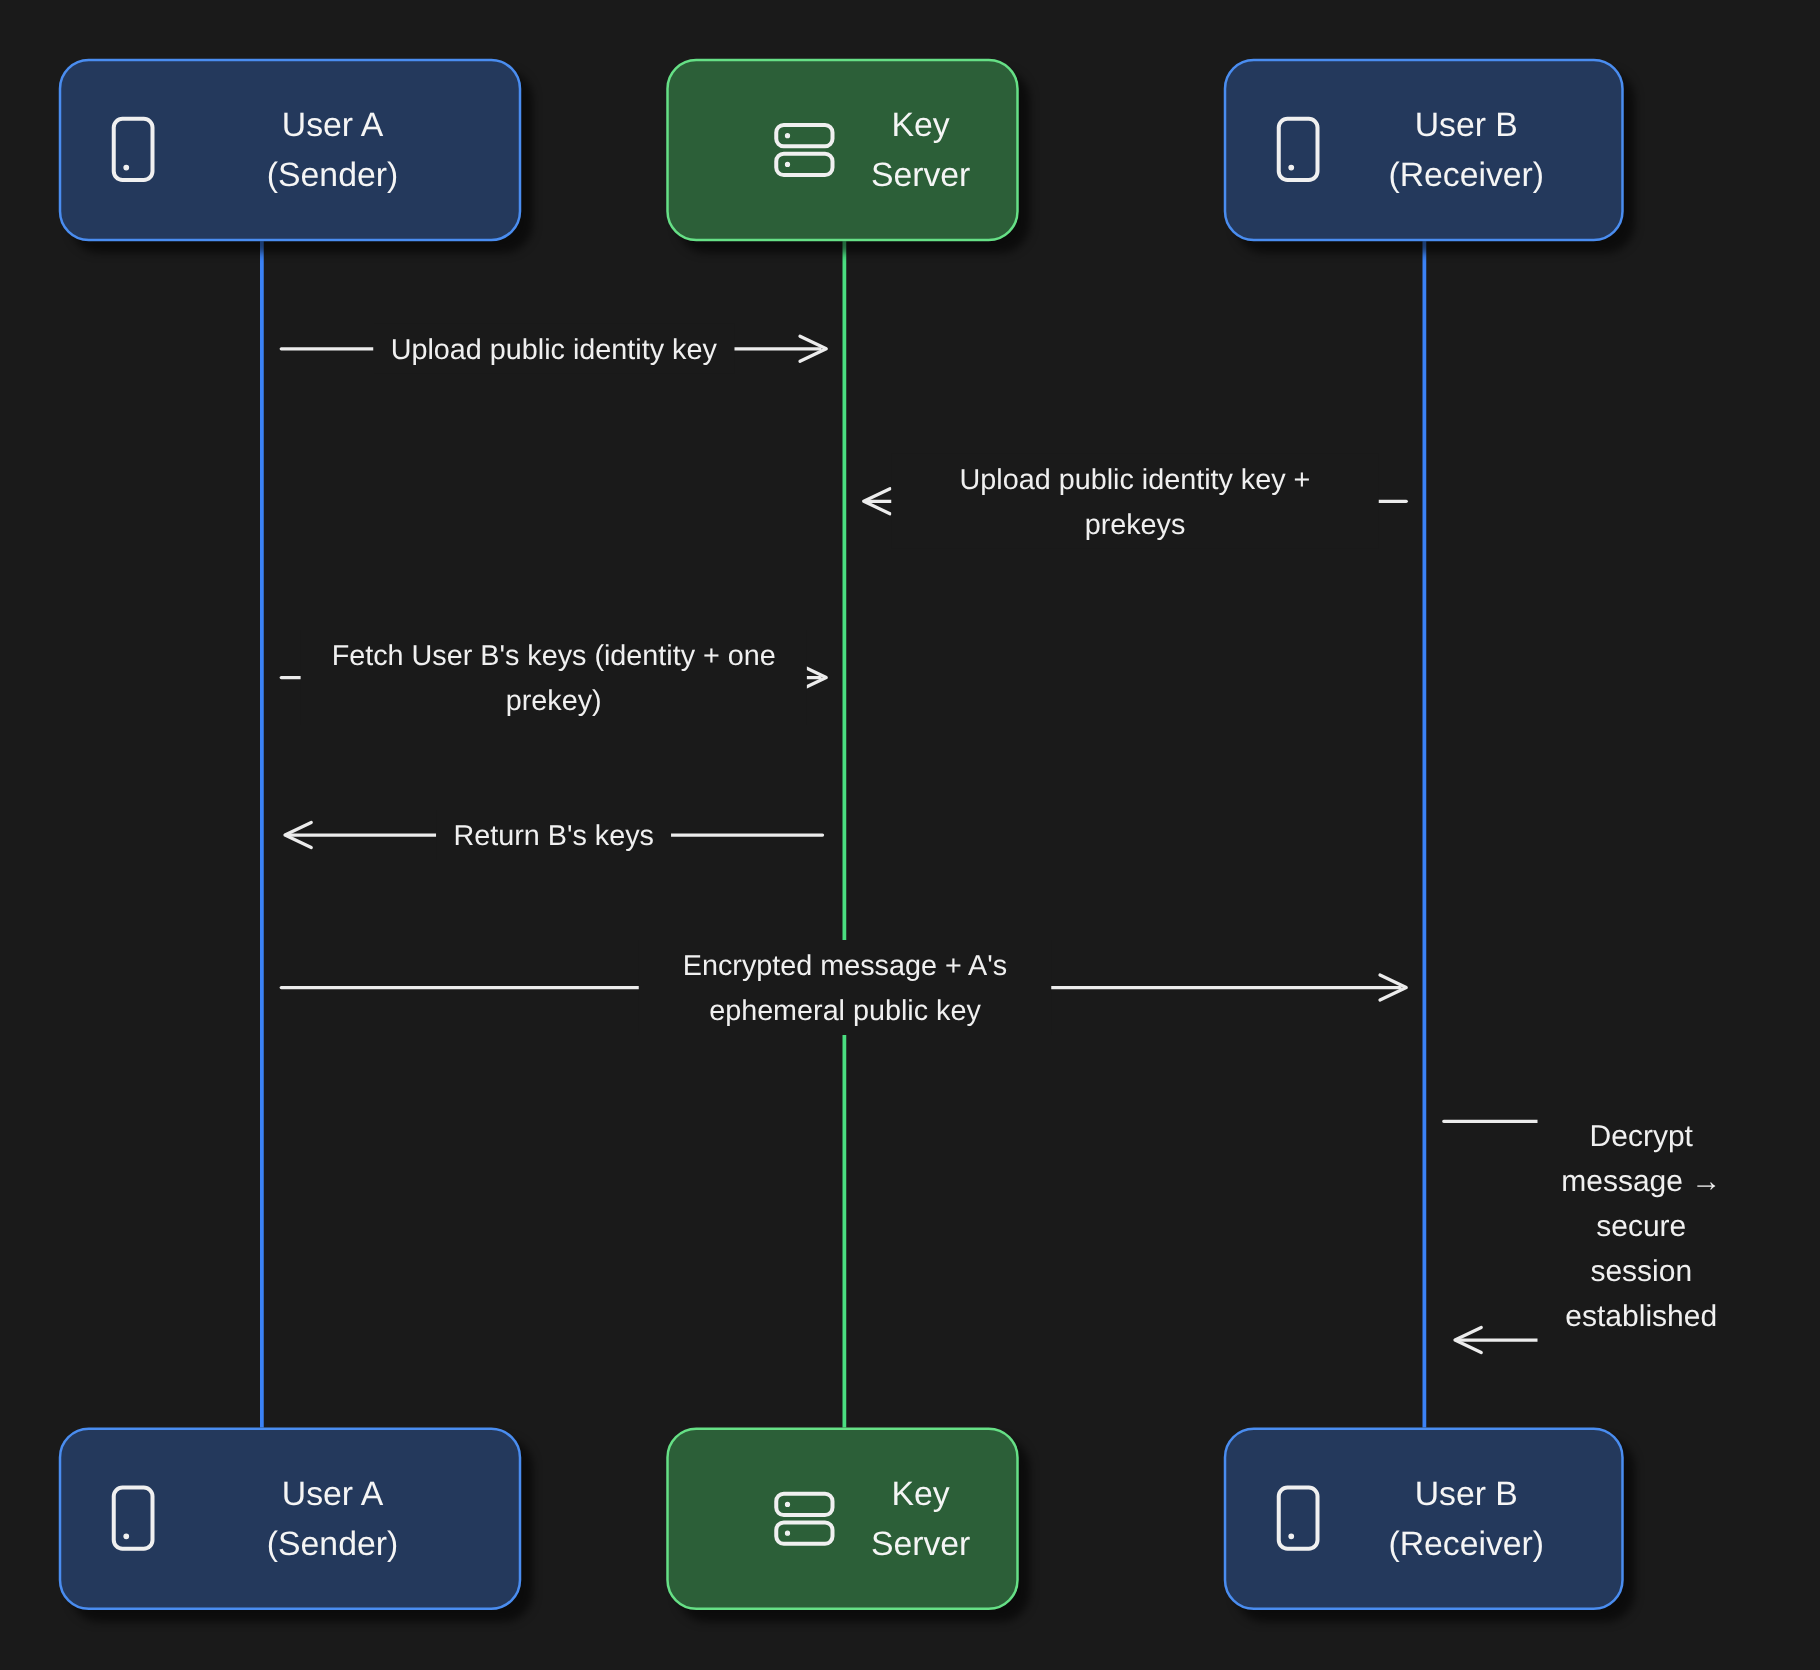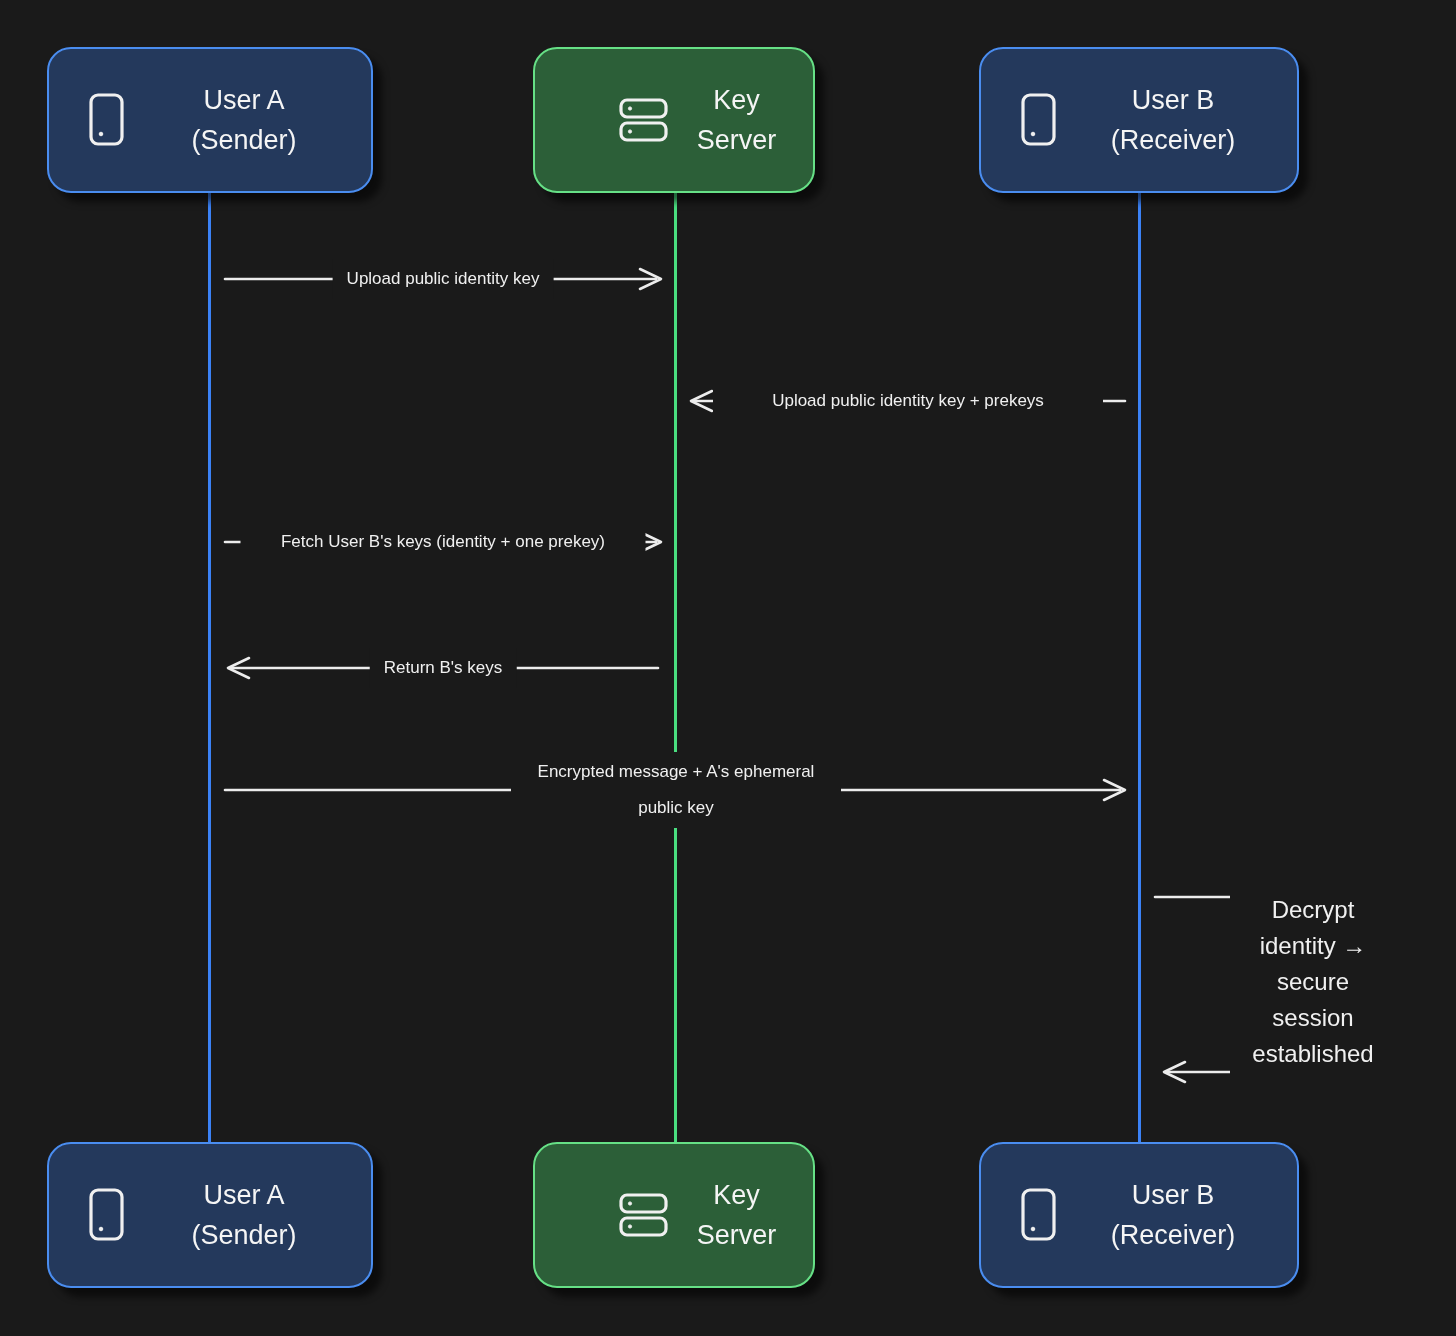--- a/index.html
+++ b/index.html
@@ -42,21 +42,21 @@
     stroke-linejoin: round;
   }
 
   
   .msg-label {
     position: absolute;
     z-index: 2;
     transform: translate(-50%, -50%);
     background: #1a1a1a;
     color: #f0f0f0;
-    font-size: 17px;
+    font-size: 23px;
     line-height: 36px;
     text-align: center;
     padding: 2px 14px;
     white-space: nowrap;
   }
   .msg-label.wrap { white-space: normal; }
   #msg-1 { left: 443px;  top: 279px; }
   #msg-2 { left: 908px;  top: 401px; width: 390px; }
   #msg-3 { left: 443px;  top: 542px; width: 405px; }
   #msg-4 { left: 443px;  top: 668px; }
@@ -89,21 +89,21 @@
     align-items: center;
   }
   .actor-box .label {
     flex: 1 1 auto;
     text-align: center;
     color: #f5f5f5;
     font-size: 27px;
     line-height: 40px;
     padding-right: 10px;
   }
-  #actor-user-a-top,    #actor-user-a-bottom    { left: 47px;  width: 326px; }
+  #actor-user-a-top,    #actor-user-a-bottom    { left: 47px;  width: 370px; }
   #actor-key-server-top,#actor-key-server-bottom{ left: 533px; width: 282px; }
   #actor-user-b-top,    #actor-user-b-bottom    { left: 979px; width: 320px; }
   .actor-box.row-top    { top: 47px; }
   .actor-box.row-bottom { top: 1142px; }
 
   .icon svg { display: block; }
   .icon svg * { stroke: #f0f0f0; }
 </style>
 </head>
 <body>
@@ -133,21 +133,21 @@
 
     <path d="M 1155 897 H 1300 Q 1318 897 1318 915 V 1054 Q 1318 1072 1300 1072 H 1166"></path>
     <path d="M 1185 1062 L 1164 1072 L 1185 1082"></path>
   </svg>
 
   <div class="msg-label" id="msg-1">Upload public identity key</div>
   <div class="msg-label wrap" id="msg-3">Fetch User B's keys (identity + one prekey)</div>
   <div class="msg-label wrap" id="msg-2">Upload public identity key + prekeys</div>
   <div class="msg-label" id="msg-4">Return B's keys</div>
   <div class="msg-label wrap" id="msg-5">Encrypted message + A's ephemeral public key</div>
-  <div class="msg-label wrap" id="msg-6">Decrypt identity → secure session established</div>
+  <div class="msg-label wrap" id="msg-6">Decrypt message → secure session established</div>
 
   <div class="actor-box blue row-top" id="actor-user-a-top">
     <span class="icon">
       <svg width="40" height="56" viewBox="0 0 40 56">
         <rect x="4" y="3" width="31" height="49" rx="7" fill="none" stroke-width="3.2"></rect>
         <circle cx="14" cy="42" r="1.8" fill="#f0f0f0" stroke-width="1"></circle>
       </svg>
     </span>
     <span class="label">
       <div>User A</div>

